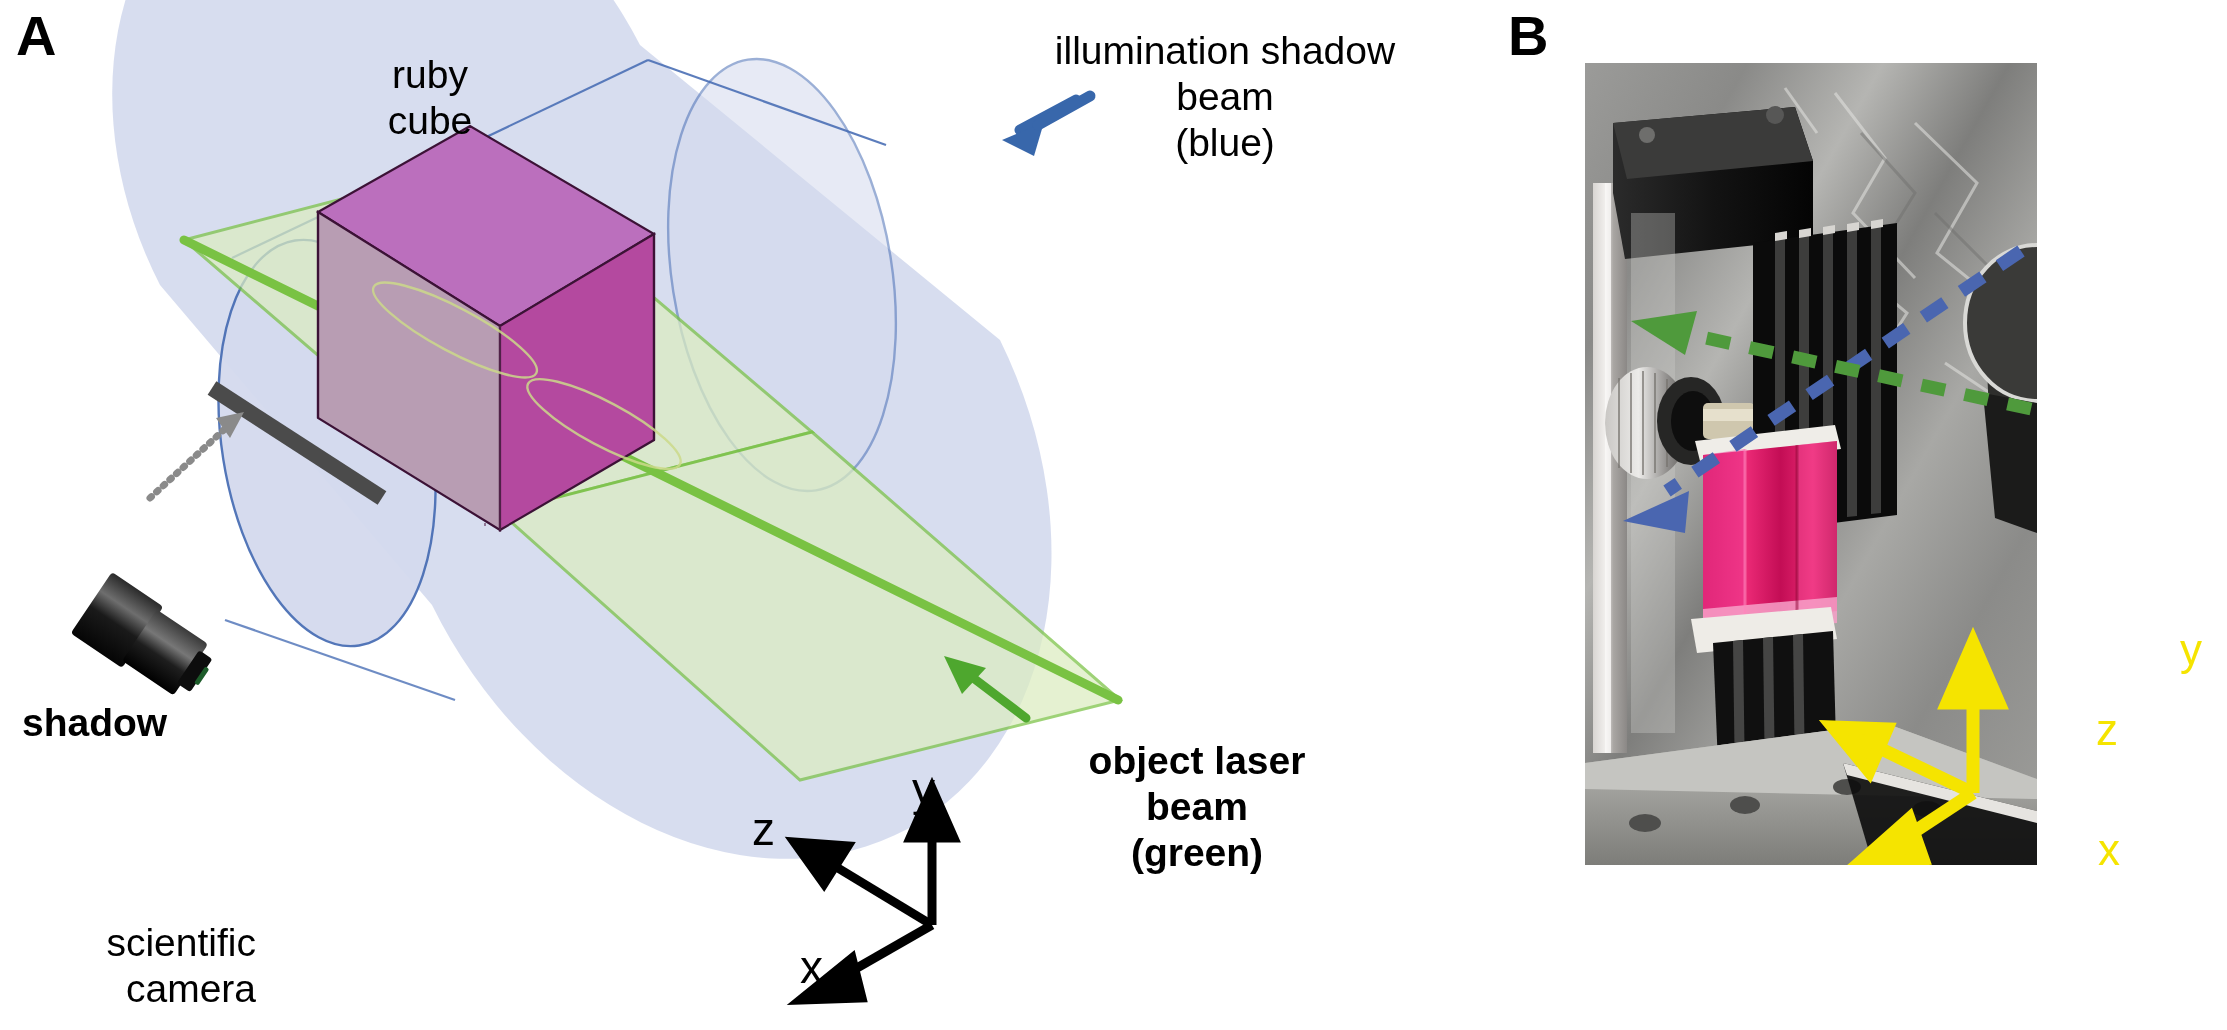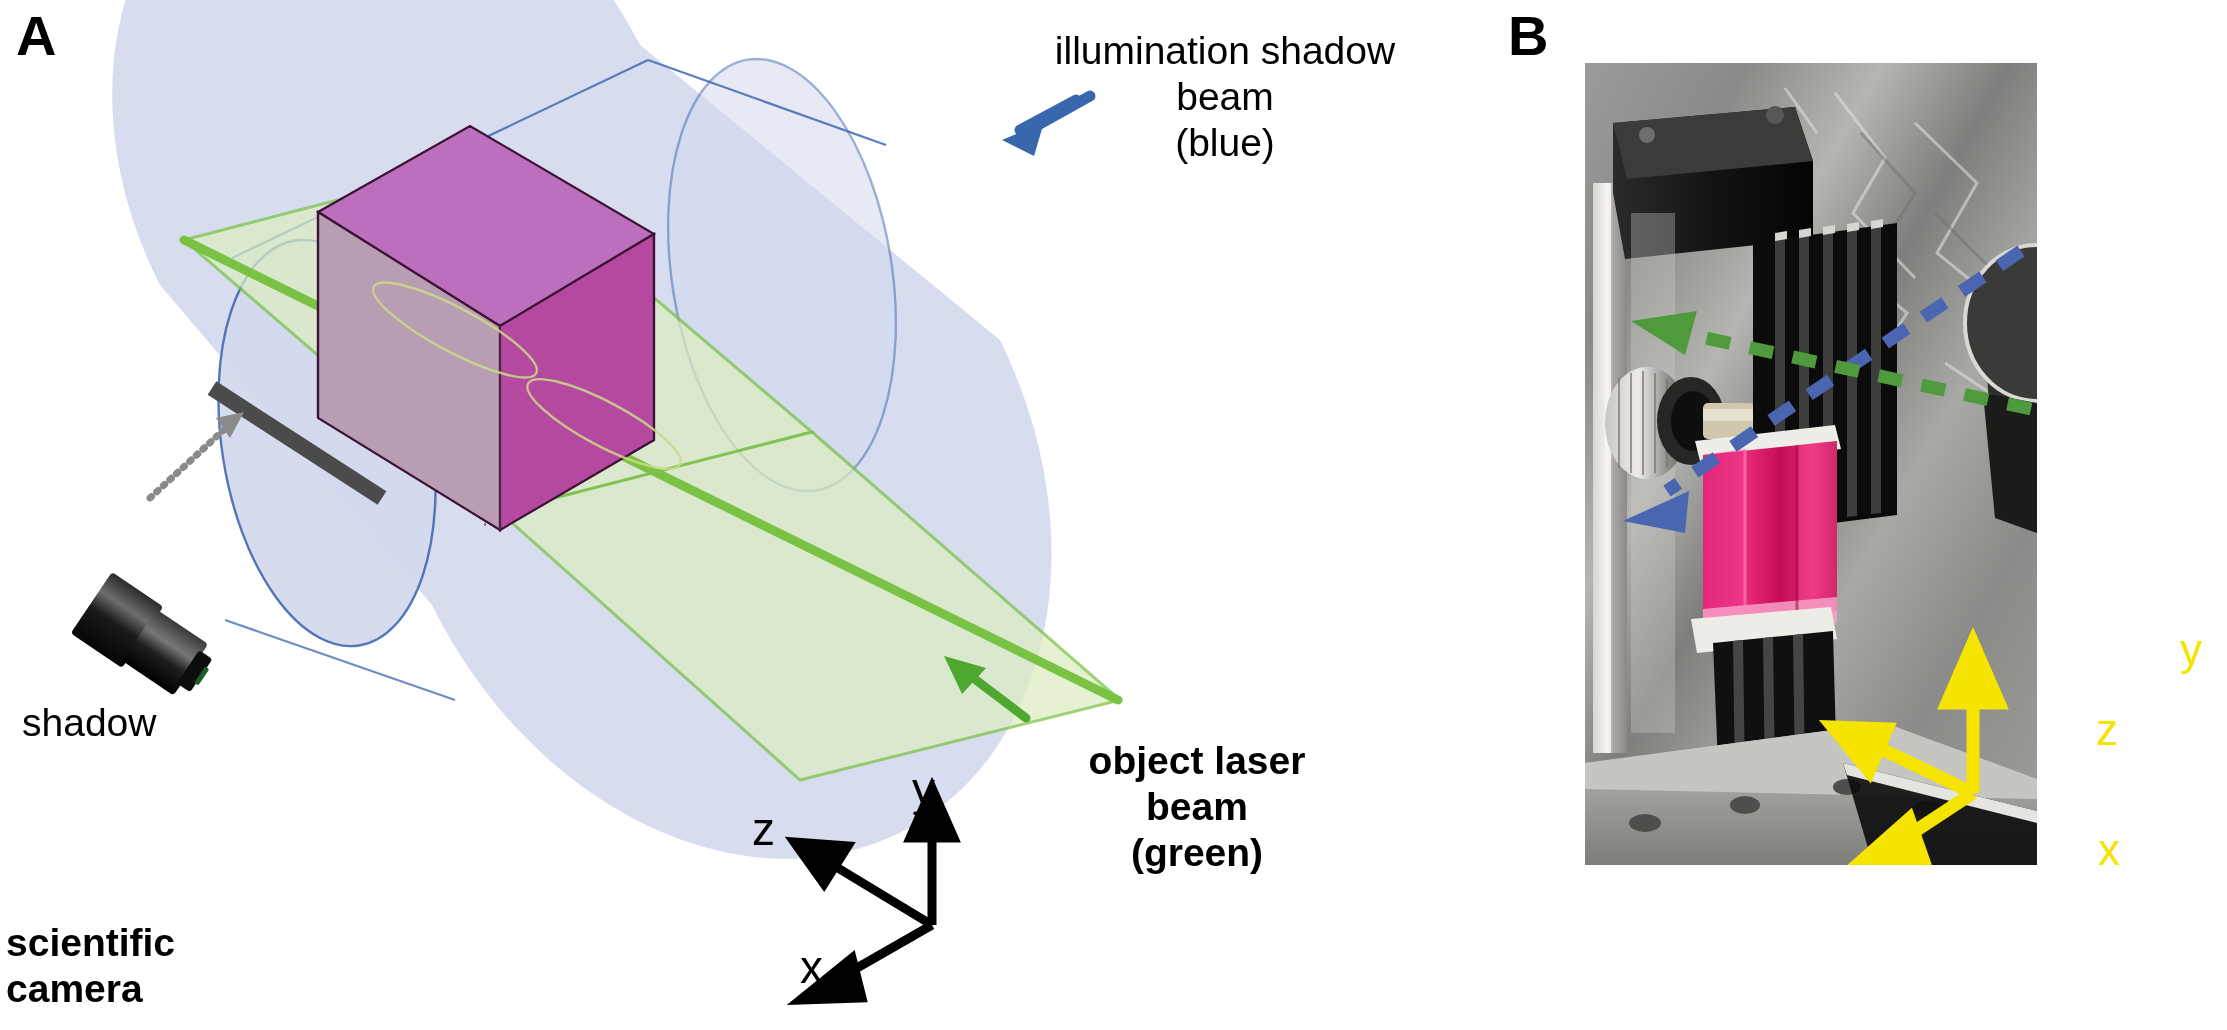--- a/index.html
+++ b/index.html
@@ -41,22 +41,22 @@
     font-size: 39px;
     line-height: 46px;
     color: #000000;
     text-align: center;
     white-space: pre-line;
     pointer-events: none;
   }
   #label-ruby-cube { left: 300px; top: 52px; width: 260px; }
   #label-illum-beam { left: 1030px; top: 28px; width: 390px; }
   #label-object-beam { left: 1032px; top: 738px; width: 330px; font-weight: bold; }
-  #label-shadow { left: 22px; top: 700px; width: 190px; text-align: left; }
-  #label-camera { left: 6px; top: 920px; width: 250px; text-align: left; font-weight: bold; }
+  #label-shadow { left: 22px; top: 700px; width: 190px; text-align: left; font-weight: bold; }
+  #label-camera { left: 6px; top: 920px; width: 250px; text-align: right; }
 
   .axis-letter {
     position: absolute;
     font-family: "Liberation Sans", sans-serif;
     font-size: 46px;
     line-height: 1;
     color: #000000;
   }
   #axis-a-y { left: 912px; top: 766px; }
   #axis-a-z { left: 752px; top: 806px; }
@@ -198,20 +198,22 @@
       <path d="M 932,788 L 954,838 L 910,838 Z"></path>
 
       <line x1="932" y1="925" x2="828" y2="862"></line>
       <path d="M 794,842 L 848,846 L 824,884 Z"></path>
 
       <line x1="932" y1="925" x2="836" y2="980"></line>
       <path d="M 800,1000 L 852,958 L 862,998 Z"></path>
     </g>
   </svg>
 
+  <div class="diagram-label" id="label-ruby-cube">ruby
+cube</div>
 
   <div class="diagram-label" id="label-illum-beam">illumination shadow
 beam
 (blue)</div>
 
   <div class="diagram-label" id="label-object-beam">object laser
 beam
 (green)</div>
 
   <div class="diagram-label" id="label-shadow">shadow</div>

